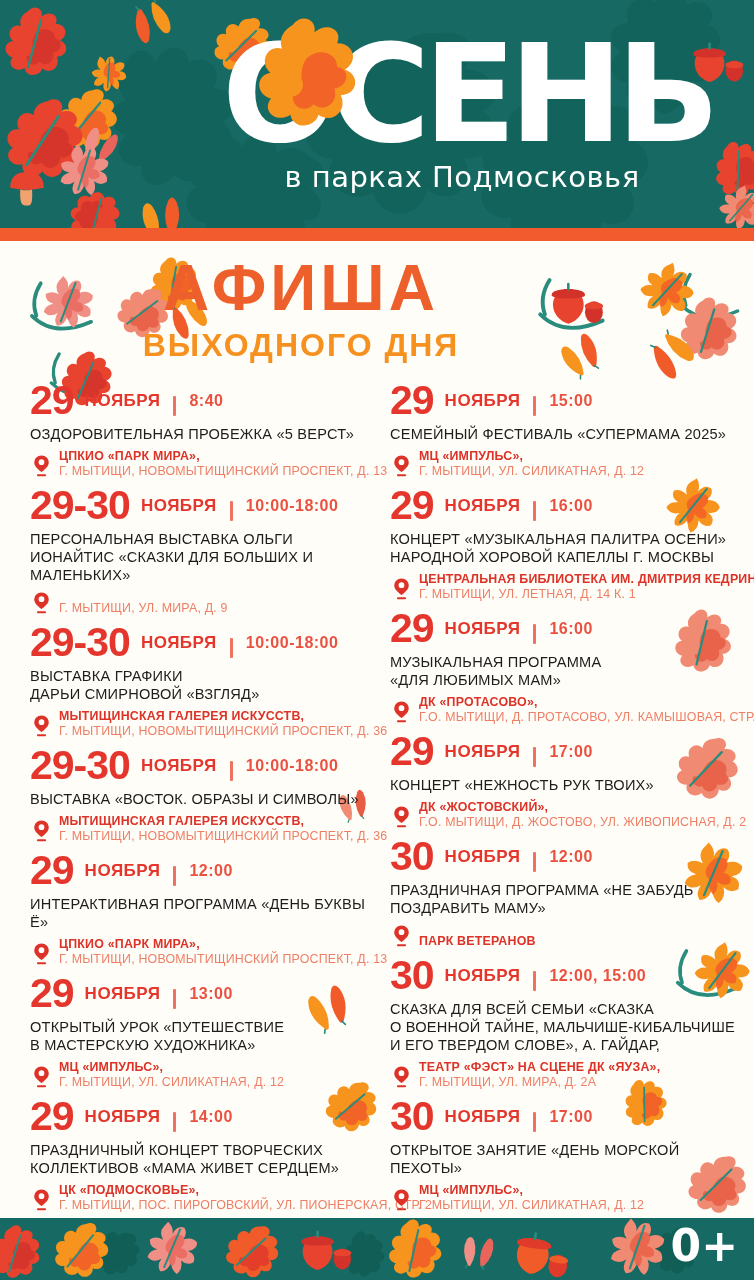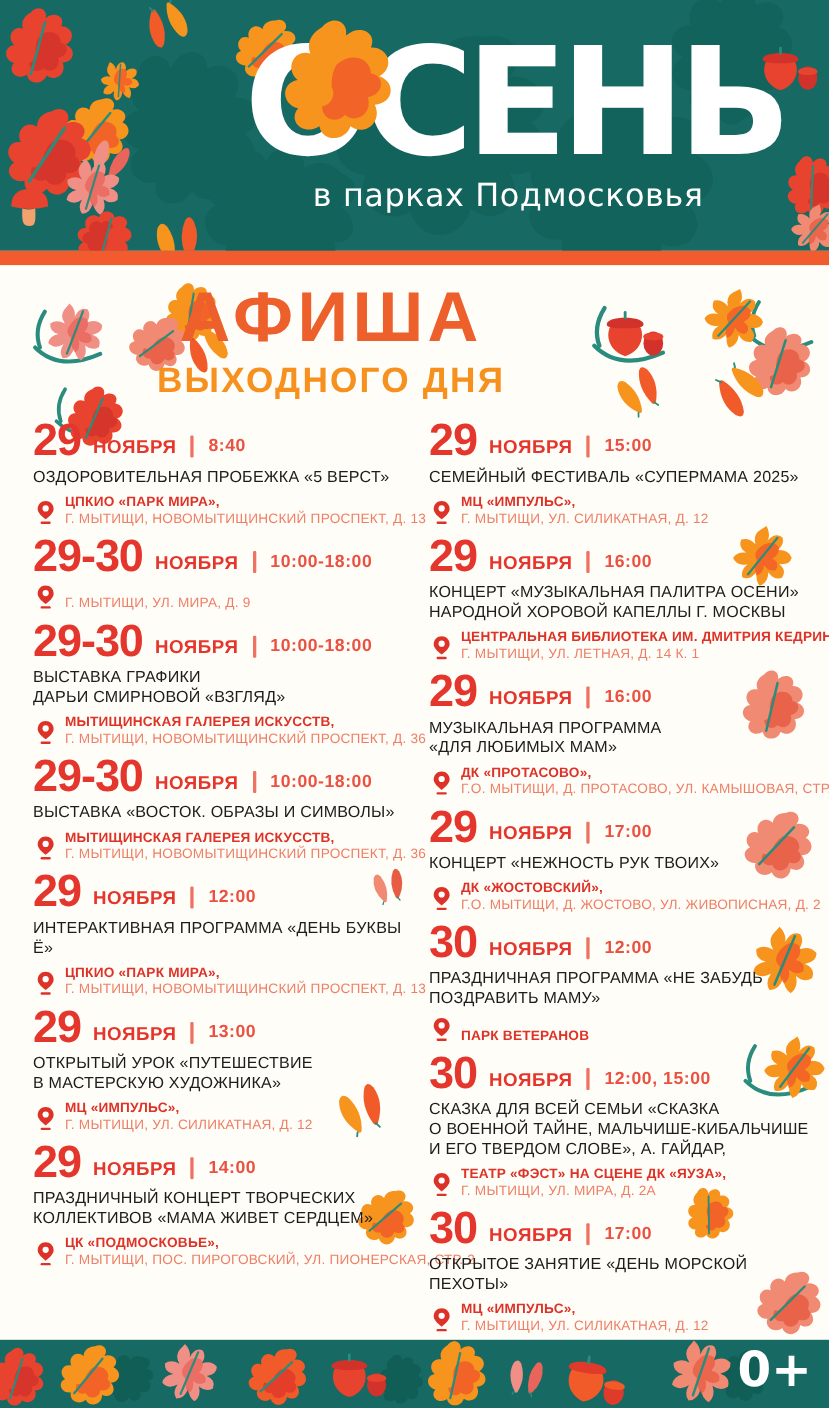--- a/index.html
+++ b/index.html
@@ -17,21 +17,21 @@
   
   .afisha{position:absolute;top:256px;left:0;width:602px;text-align:center;z-index:5}
   .afisha h1{margin:0;font-size:64px;font-weight:700;letter-spacing:4px;color:#ed5f2b;line-height:1.02}
   .afisha h2{margin:8px 0 0;font-size:32px;font-weight:700;letter-spacing:2px;color:#f6911f;line-height:1}
   
   .events{position:absolute;top:382px;left:0;width:754px;z-index:5}
   .col{position:absolute;top:0}
   .col-left{left:30px;width:352px}
   .col-right{left:390px;width:362px}
   .event{margin-bottom:9px}
-  .date-row{display:flex;align-items:flex-end;gap:11px;margin-bottom:6px;color:#e4362c}
+  .date-row{display:flex;align-items:center;gap:11px;margin-bottom:6px;color:#e4362c}
   .d-num{font-size:41px;font-weight:700;line-height:37px;letter-spacing:-1px}
   .d-month{font-size:17px;font-weight:700;line-height:24px;letter-spacing:.5px}
   .d-sep{width:3px;height:20px;background:#ee7261;border-radius:1px;align-self:flex-end;margin:0 2px 3px}
   .d-time{font-size:16px;font-weight:700;line-height:26px;color:#ea5140;letter-spacing:.5px}
   .ev-title{font-size:14.6px;font-weight:400;line-height:18px;color:#1d1d1b;letter-spacing:.2px;
             white-space:pre-line;margin-bottom:6px}
   .venue-row{display:flex;align-items:flex-end}
   .pin{width:17px;height:24px;flex:0 0 17px;margin:1px 9px 0 3px;color:#dd3227}
   .ev-venue{font-size:12.4px;font-weight:700;color:#dd3227;line-height:14.5px;letter-spacing:.2px;white-space:nowrap}
   .ev-address{font-size:12.4px;font-weight:400;color:#ee7f66;line-height:14.5px;letter-spacing:.2px;white-space:nowrap}
@@ -191,20 +191,23 @@
     </div>
   </article>
 
   <article class="event">
     <div class="date-row">
       <span class="d-num">29-30</span>
       <span class="d-month">НОЯБРЯ</span>
       <span class="d-sep"></span>
       <span class="d-time">10:00-18:00</span>
     </div>
+    <div class="ev-title">ПЕРСОНАЛЬНАЯ ВЫСТАВКА ОЛЬГИ
+ИОНАЙТИС «СКАЗКИ ДЛЯ БОЛЬШИХ И
+МАЛЕНЬКИХ»</div>
     <div class="venue-row">
       <svg class="pin">
               <use href="#sym-pin"></use>
             </svg>
       <div class="venue-text">
         <div class="ev-address">Г. МЫТИЩИ, УЛ. МИРА, Д. 9</div>
       </div>
     </div>
   </article>
 

